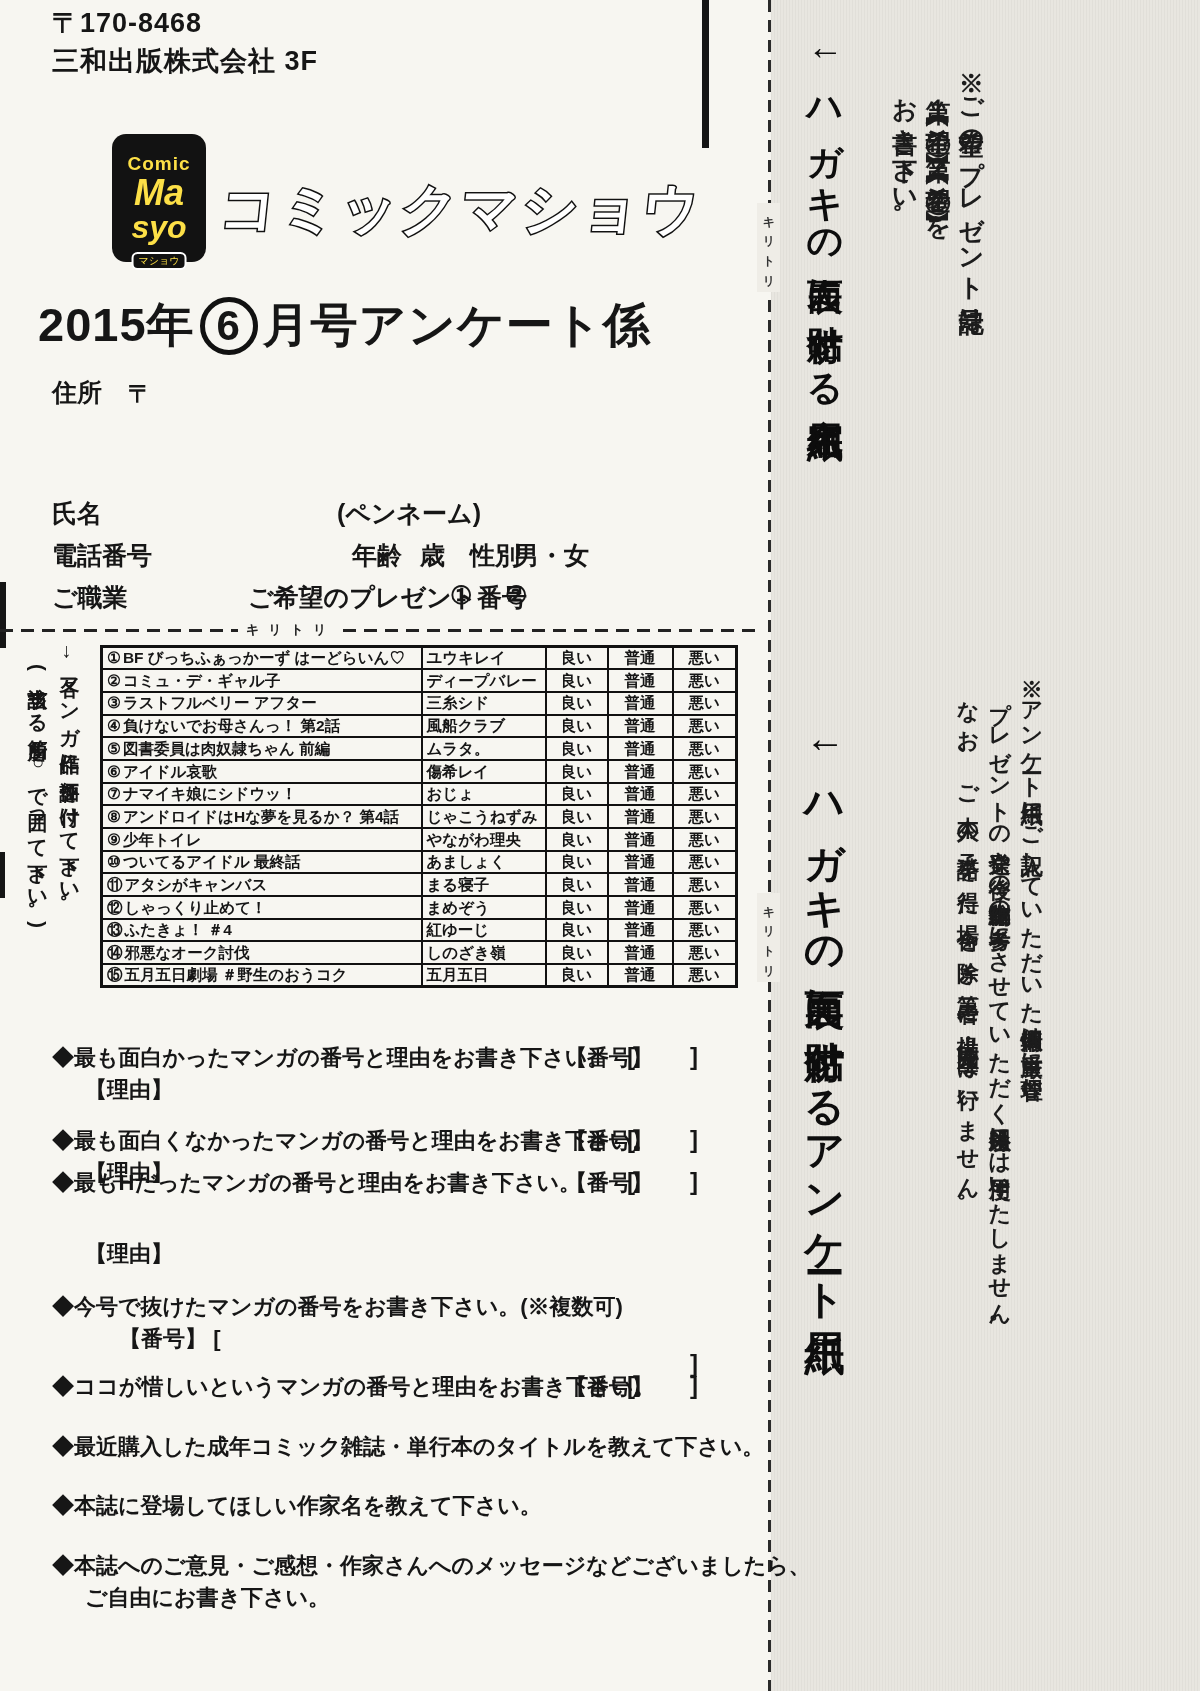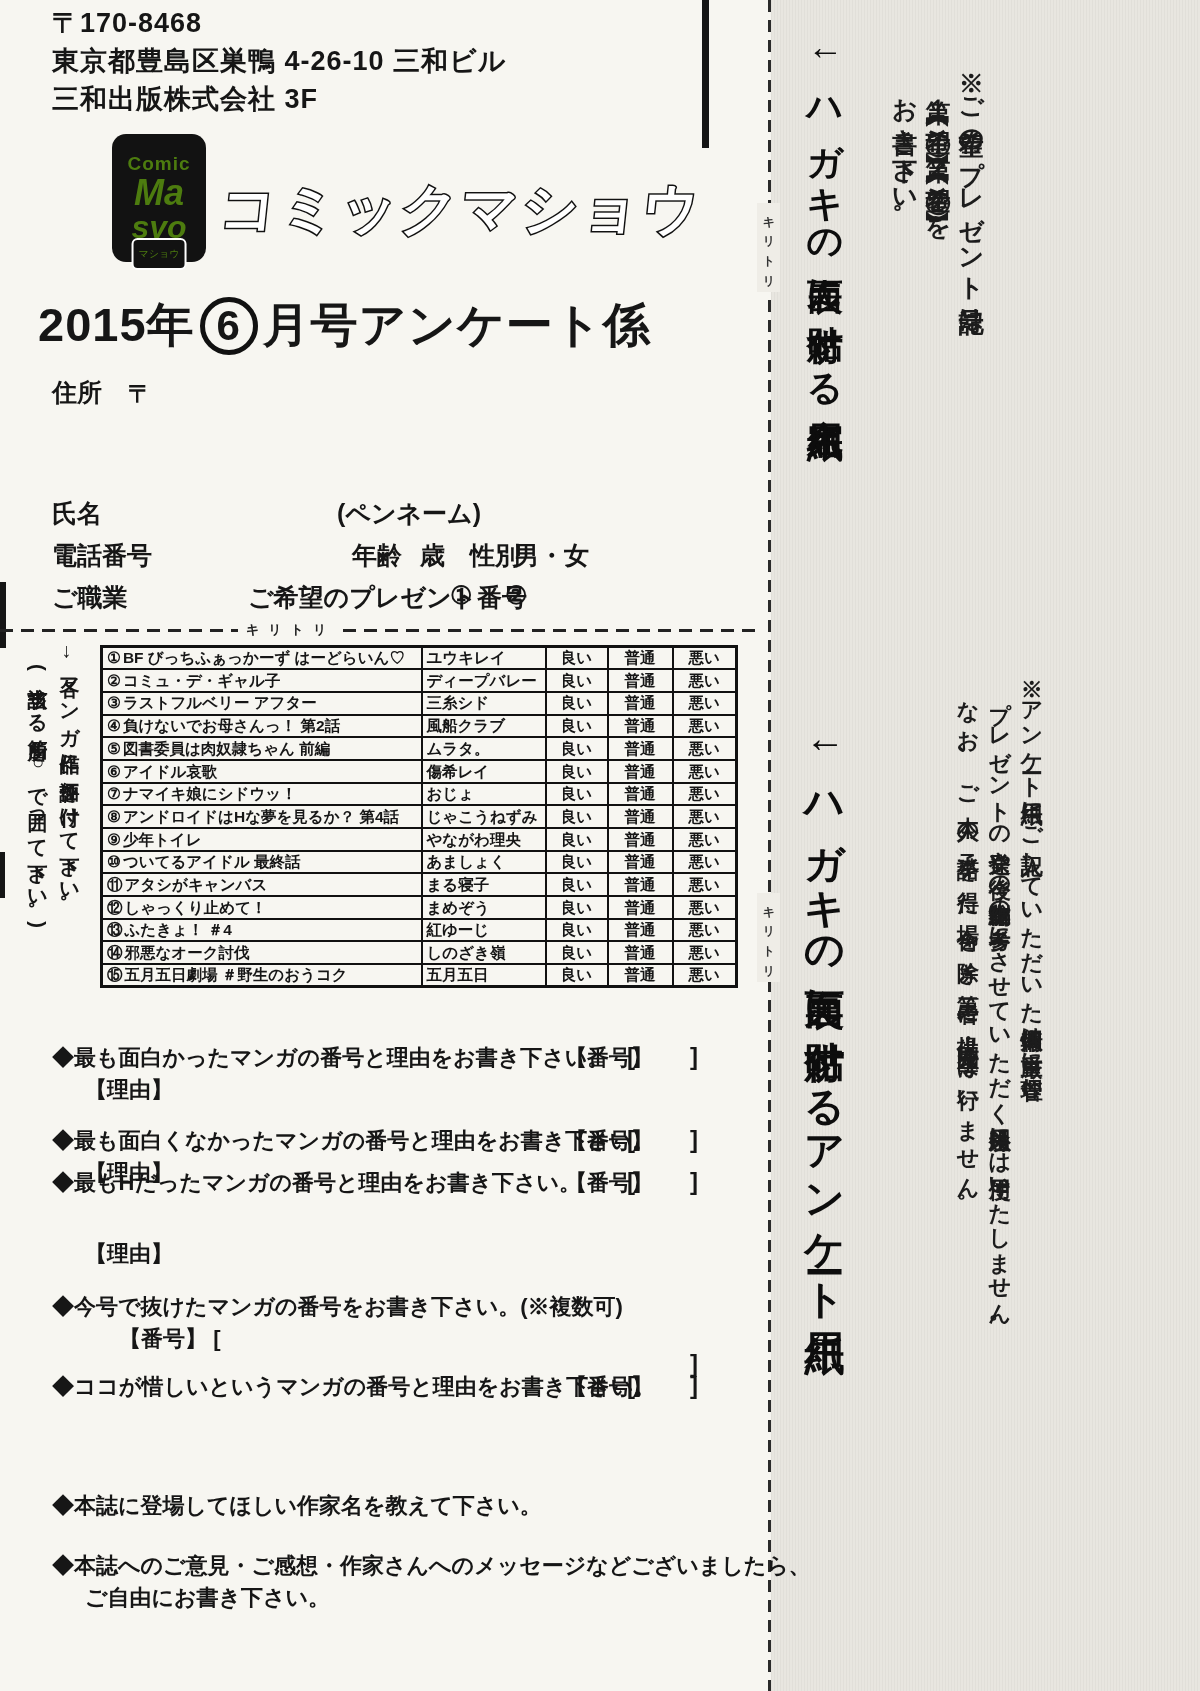--- a/index.html
+++ b/index.html
@@ -23,27 +23,27 @@
   .dash-h{height:3px;background:repeating-linear-gradient(90deg,#222 0 13px,transparent 13px 21px);}
   #cut-h .dl{width:238px;}
   #cut-h .dr{flex:1;}
   #cut-h .kiri-label{font-size:13px;letter-spacing:9px;color:#222;padding:0 8px;font-weight:bold;}
 
   
   #addr-top{left:52px;top:4px;line-height:38px;font-size:27px;font-weight:bold;letter-spacing:1px;}
 
   
   #logo-row{left:112px;top:134px;display:flex;align-items:flex-start;}
-  #logo-box{width:94px;height:128px;background:#121212;border-radius:14px;color:#4d7c0f;
+  #logo-box{width:94px;height:128px;background:#121212;border-radius:14px;color:#fde047;
     display:flex;flex-direction:column;align-items:center;justify-content:center;line-height:1;position:relative;}
   #logo-box .l-comic{font-size:19px;font-weight:bold;letter-spacing:1px;}
   #logo-box .l-ma{font-size:36px;font-weight:bold;font-style:italic;margin-top:2px;}
   #logo-box .l-syo{font-size:32px;font-weight:bold;font-style:italic;}
   #logo-box .l-small{position:absolute;bottom:-8px;left:50%;transform:translateX(-50%);
-    background:#121212;border:2px solid #fff;border-radius:6px;font-size:10px;padding:9px 5px;white-space:nowrap;}
+    background:#121212;border:2px solid #fff;border-radius:6px;font-size:10px;padding:2px 5px;white-space:nowrap;}
   #logo-katakana{font-size:56px;font-weight:bold;margin:38px 0 0 14px;letter-spacing:3px;
     color:#fff;-webkit-text-stroke:3px #111;paint-order:stroke fill;transform:skewX(-6deg);white-space:nowrap;}
 
   
   #issue-line{left:38px;top:294px;display:flex;align-items:center;font-size:47px;font-weight:bold;letter-spacing:1px;}
   #month-circle{width:58px;height:58px;border:5px solid #111;border-radius:50%;display:flex;
     align-items:center;justify-content:center;font-size:42px;font-weight:bold;margin:0 5px;}
 
   .lab{font-size:25px;font-weight:bold;white-space:nowrap;}
 
@@ -93,21 +93,20 @@
   <div id="cut-v" class="abs"></div>
   <div class="abs kiritori-v" style="top:203px;">キリトリ</div>
   <div class="abs kiritori-v" style="top:893px;">キリトリ</div>
 
   <div class="abs artifact" style="left:702px;top:0;width:7px;height:148px;"></div>
   <div class="abs artifact" style="left:0;top:582px;width:6px;height:66px;"></div>
   <div class="abs artifact" style="left:0;top:852px;width:5px;height:46px;"></div>
 
   <div id="addr-top" class="abs">
     <div>〒170-8468</div>
-    <div>東京都豊島区巣鴨 4-26-10 三和ビル</div>
     <div>三和出版株式会社 3F</div>
   </div>
 
   <div id="logo-row" class="abs">
     <div id="logo-box">
       <div class="l-comic">Comic</div>
       <div class="l-ma">Ma</div>
       <div class="l-syo">syo</div>
       <div class="l-small">マショウ</div>
     </div>
@@ -305,20 +304,23 @@
     <span class="qbr-c">]</span>
   </div>
 
   <div class="abs qline" style="top:1372px;">
     <span class="qtext">◆ココが惜しいというマンガの番号と理由をお書き下さい。</span>
     <span class="qnum">【番号】</span>
     <span class="qbr-o">[</span>
     <span class="qbr-c">]</span>
   </div>
 
+  <div class="abs qline" style="top:1432px;">
+    <span class="qtext">◆最近購入した成年コミック雑誌・単行本のタイトルを教えて下さい。</span>
+  </div>
   <div class="abs qline" style="top:1491px;">
     <span class="qtext">◆本誌に登場してほしい作家名を教えて下さい。</span>
   </div>
   <div class="abs qline" style="top:1551px;">
     <span class="qtext">◆本誌へのご意見・ご感想・作家さんへのメッセージなどございましたら、</span>
   </div>
   <div class="abs qline" style="top:1583px;">
     <span class="qtext2">ご自由にお書き下さい。</span>
   </div>
 

